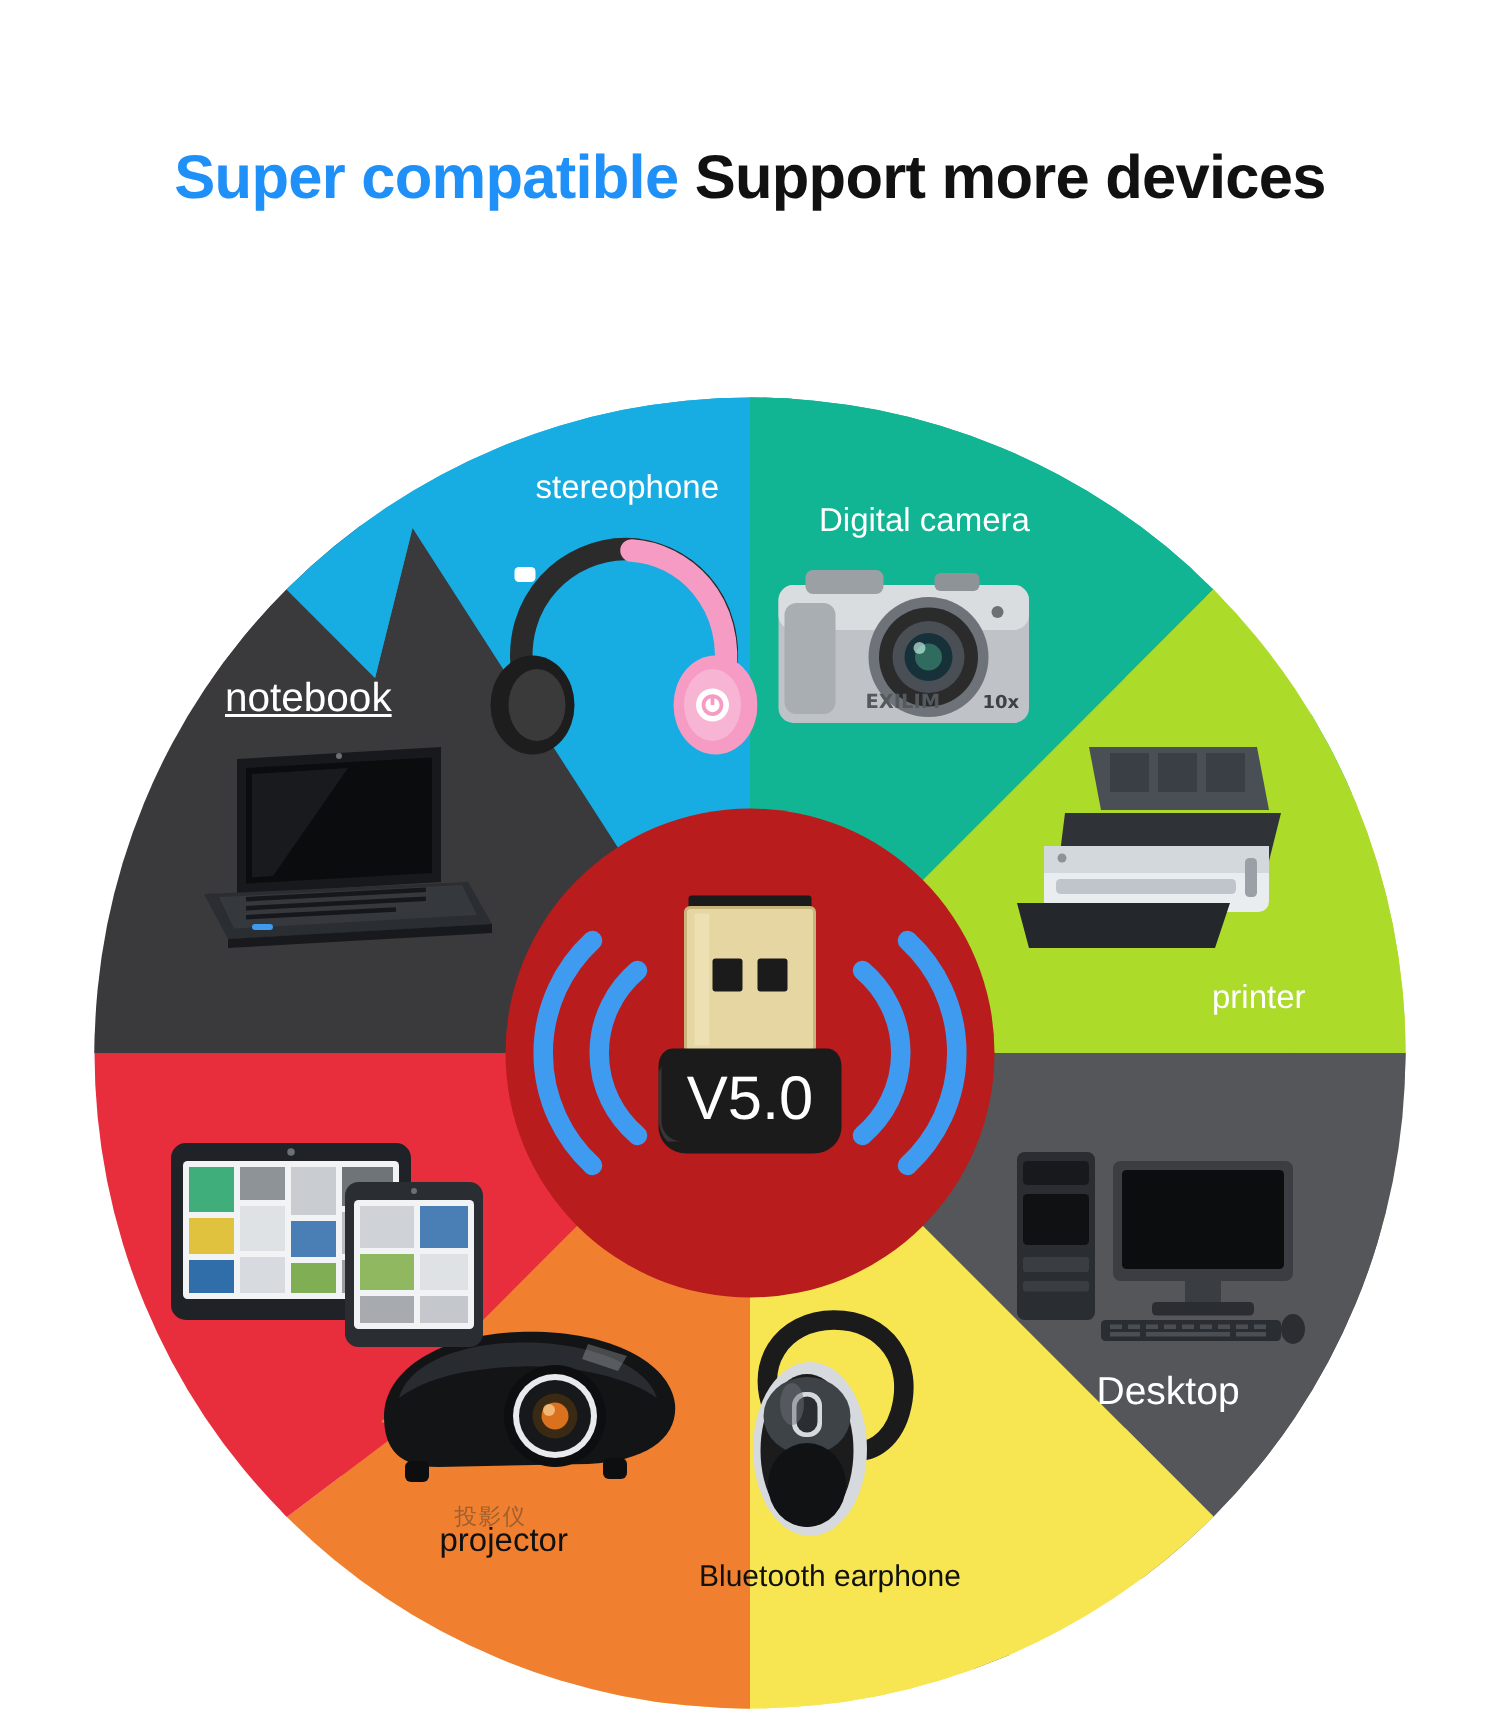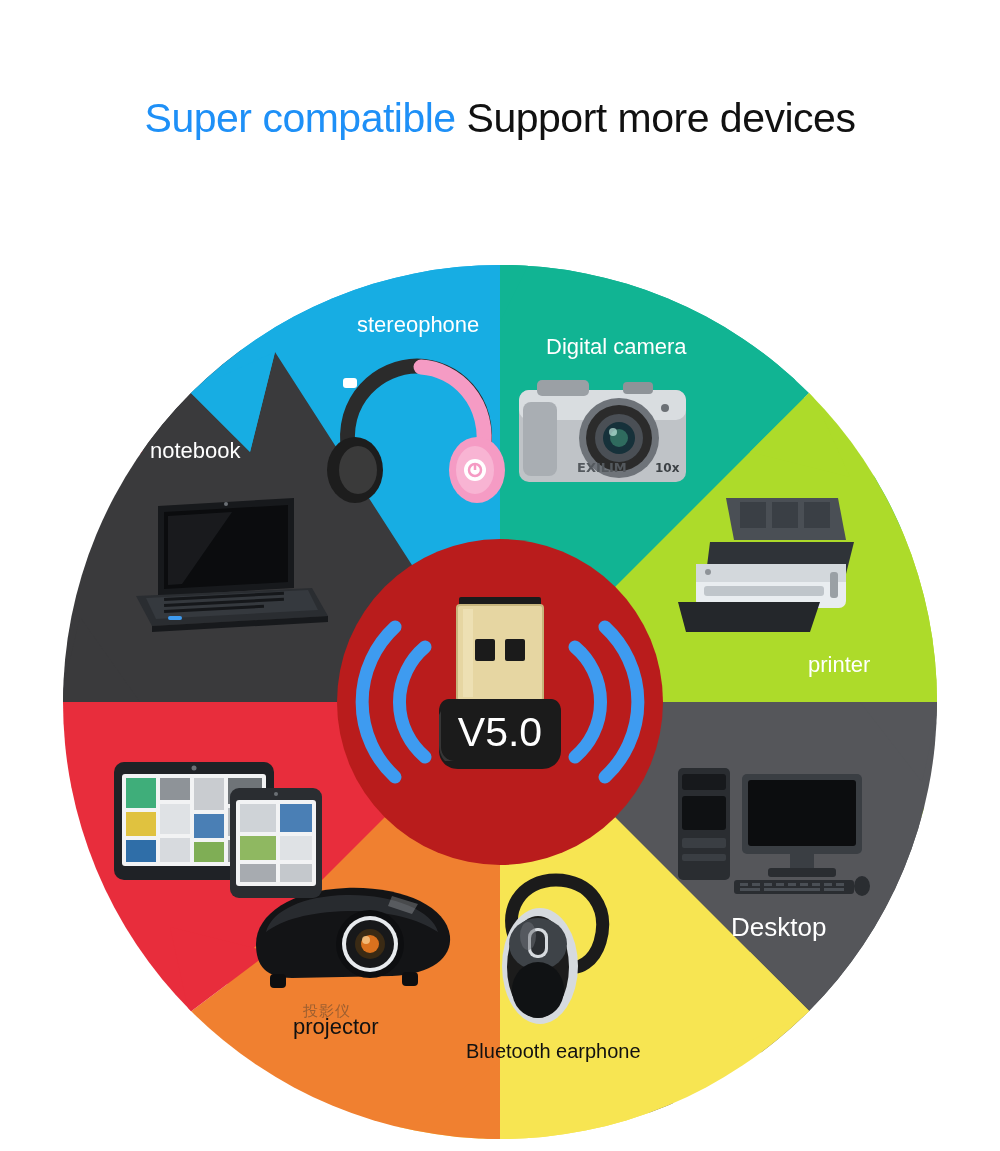--- a/index.html
+++ b/index.html
@@ -3,41 +3,41 @@
 <meta charset="utf-8">
 <style>
   html,body{margin:0;padding:0;}
   body{
     width:1000px;height:1151px;
     background:#ffffff;
     font-family:"Liberation Sans","DejaVu Sans",sans-serif;
     overflow:hidden;position:relative;
   }
   .header{position:absolute;left:0;top:0;width:1000px;text-align:center;}
-  .headline{font-size:41px;font-weight:400;letter-spacing:-0.5px;margin-top:96px;line-height:1.1;white-space:nowrap;text-align:center;}
+  .headline{font-size:41px;font-weight:700;letter-spacing:-0.5px;margin-top:96px;line-height:1.1;white-space:nowrap;text-align:center;}
   .headline .hl-blue{color:#1E90F7;}
   .headline .hl-dark{color:#111111;}
   .subline{font-size:26px;color:#1a1a1a;margin-top:24px;letter-spacing:-0.3px;white-space:nowrap;}
 
   .wheel-wrap{position:absolute;left:50%;top:262px;transform:translateX(-50%);width:880px;height:880px;}
   .wheel{position:absolute;left:0;top:0;width:880px;height:880px;}
   .wheel svg{display:block;width:880px;height:880px;}
 
   .seg-label{position:absolute;font-size:21px;font-weight:400;white-space:nowrap;pointer-events:none;}
   .lbl-white{color:#ffffff;}
   .lbl-black{color:#111111;}
 
   .lbl-stereophone{left:297px;top:50px;font-size:22px;}
   .lbl-camera{left:486px;top:72px;font-size:22px;}
   .lbl-printer{left:748px;top:390px;font-size:22px;}
   .lbl-desktop{left:671px;top:650px;font-size:26px;}
   .lbl-earphone{left:406px;top:778px;font-size:20px;font-weight:400;text-align:center;}
   .lbl-projector{left:233px;top:752px;font-size:22px;}
   .lbl-mobile{left:25px;top:440px;font-size:23px;}
-  .lbl-notebook{left:90px;top:176px;font-size:22px;}
+  .lbl-notebook{left:90px;top:188px;font-size:27px;text-decoration:underline;}
 
   .lbl-projector-cn{position:absolute;left:243px;top:740px;font-size:15px;color:#5a4430;opacity:.55;letter-spacing:1px;white-space:nowrap;}
 
   .hub{position:absolute;left:50%;top:50%;transform:translate(-50%,-50%);width:326px;height:326px;border-radius:50%;background:#b91c1c;}
   .hub-inner{position:absolute;left:0;top:0;width:326px;height:326px;}
   .hub-inner svg{display:block;width:326px;height:326px;}
 
   .dev{position:absolute;}
   .dev svg{display:block;}
   .dev-headphones{left:265px;top:96px;}

